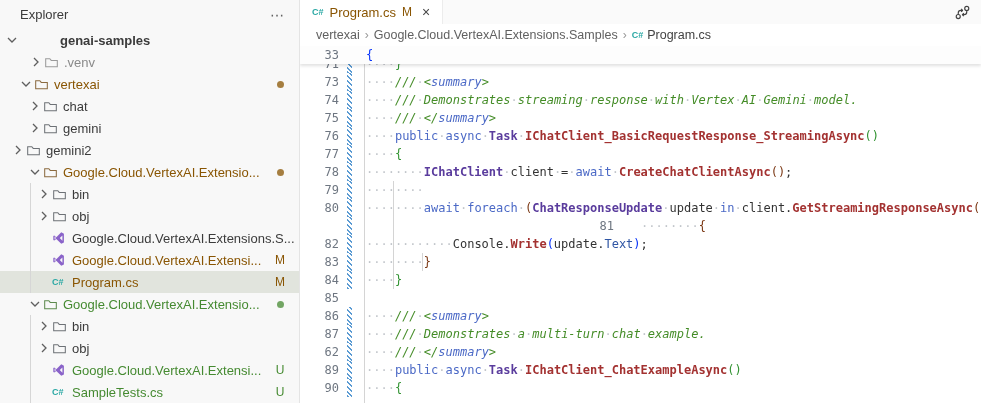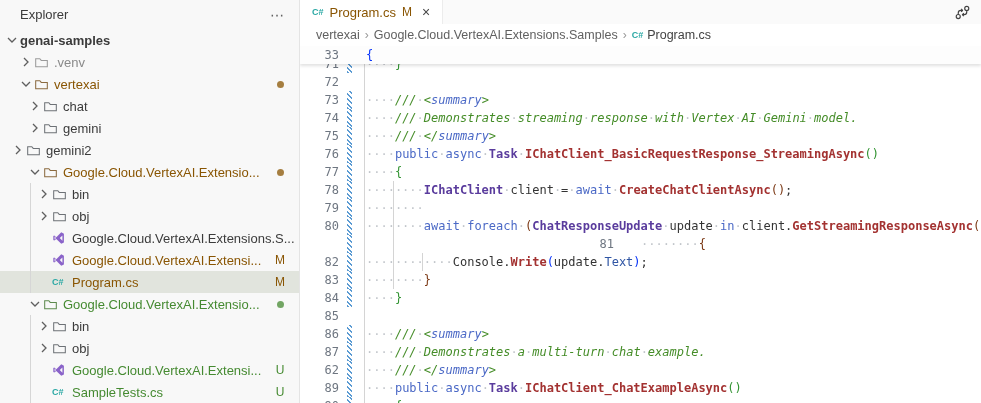--- a/index.html
+++ b/index.html
@@ -19,21 +19,21 @@
   .t-label { overflow:hidden; text-overflow:clip; }
   .t-badge { margin-left:auto; margin-right:13px; font-size:12px; width:12px; text-align:center; flex:none; }
   .dot { display:inline-block; width:7px; height:7px; border-radius:50%; opacity:.75; }
   .c-default { color:#3b3b3b; }
   .c-ignored { color:#8a8a8a; }
   .c-ignored .slot-ic { color:#9a9a9a; }
   .c-modified { color:#895503; }
   .c-modified .slot-ic { color:#8b6a3f; }
   .c-untracked { color:#458a31; }
   .c-untracked .slot-ic { color:#5d8a4d; }
-  .root-row { font-weight:600; }
+  .root-row { font-weight:600;gap:40px; }
   .cs-glyph { font-size:9px; font-weight:700; color:#2aa8a4; font-family:"Liberation Sans",sans-serif; }
   .tree-guide { position:absolute; width:1px; background:#d6d6d6; left:30px; }
   .g1 { top:183px; height:110px; }
   .g2 { top:315px; height:88px; }
 
   
   .editor { position:relative; flex:1; height:403px; display:flex; flex-direction:column; background:#fff; overflow:hidden; }
   .tabbar { height:24px; background:#fafafa; display:flex; align-items:stretch; flex:none; position:relative; }
   .tab { display:flex; align-items:center; gap:6px; padding:0 12px; background:#ffffff; border-right:1px solid #ececec; font-size:13px; cursor:pointer; }
   .tab-label { color:#895503; }
@@ -84,21 +84,21 @@
     </div>
     <div id="tree">
         <div class="tree-row c-default root-row" style="padding-left: 4px;">
           <span class="slot-ch">
             <svg width="16" height="16" viewBox="0 0 16 16">
               <path d="M4 6l4 4 4-4" fill="none" stroke="currentColor" stroke-width="1.3"></path>
             </svg>
           </span>
           <span class="t-label">genai-samples</span>
         </div>
-        <div class="tree-row c-ignored" style="padding-left: 18px;">
+        <div class="tree-row c-ignored" style="padding-left: 28px;">
           <span class="slot-ch">
             <svg width="16" height="16" viewBox="0 0 16 16">
               <path d="M6 4l4 4-4 4" fill="none" stroke="currentColor" stroke-width="1.3"></path>
             </svg>
           </span>
           <span class="slot-ic">
             <svg width="15" height="15" viewBox="0 0 16 16">
               <path d="M1.8 4h4.4l1.5 1.8h6.5v6.7H1.8z" fill="none" stroke="currentColor" stroke-width="1.1"></path>
             </svg>
           </span>
@@ -316,21 +316,20 @@
         <span class="crumb-sep">›</span>
         <span class="crumb last"><span class="cs-glyph">C#</span>Program.cs</span>
       </div>
 
     <div class="code-area">
       <div class="guide gd0"></div>
       <div class="guide gd4"></div>
       <div class="guide gd8"></div>
       <div class="lines" id="lines">
           <div class="cl" style="position: relative;"><span class="ln">71</span><span class="gitbar"></span><span class="ct"><span class="tk-ws">····</span><span class="tk-b2">}</span></span></div>
-          <div class="cl" style="position: relative;"><span class="ln">72</span><span class="ct"></span></div>
           <div class="cl" style="position: relative;"><span class="ln">73</span><span class="gitbar"></span><span class="ct"><span class="tk-ws">····</span><span class="tk-doc">///</span><span class="tk-ws">·</span><span class="tk-doc">&lt;</span><span class="tk-dt">summary</span><span class="tk-doc">&gt;</span></span></div>
           <div class="cl" style="position: relative;"><span class="ln">74</span><span class="gitbar"></span><span class="ct"><span class="tk-ws">····</span><span class="tk-doc">///</span><span class="tk-ws">·</span><span class="tk-doc">Demonstrates</span><span class="tk-ws">·</span><span class="tk-doc">streaming</span><span class="tk-ws">·</span><span class="tk-doc">response</span><span class="tk-ws">·</span><span class="tk-doc">with</span><span class="tk-ws">·</span><span class="tk-doc">Vertex</span><span class="tk-ws">·</span><span class="tk-doc">AI</span><span class="tk-ws">·</span><span class="tk-doc">Gemini</span><span class="tk-ws">·</span><span class="tk-doc">model.</span></span></div>
           <div class="cl" style="position: relative;"><span class="ln">75</span><span class="gitbar"></span><span class="ct"><span class="tk-ws">····</span><span class="tk-doc">///</span><span class="tk-ws">·</span><span class="tk-doc">&lt;/</span><span class="tk-dt">summary</span><span class="tk-doc">&gt;</span></span></div>
           <div class="cl" style="position: relative;"><span class="ln">76</span><span class="gitbar"></span><span class="ct"><span class="tk-ws">····</span><span class="tk-kw">public</span><span class="tk-ws">·</span><span class="tk-kw">async</span><span class="tk-ws">·</span><span class="tk-ty">Task</span><span class="tk-ws">·</span><span class="tk-me">IChatClient_BasicRequestResponse_StreamingAsync</span><span class="tk-b2">()</span></span></div>
           <div class="cl" style="position: relative;"><span class="ln">77</span><span class="gitbar"></span><span class="ct"><span class="tk-ws">····</span><span class="tk-b2">{</span></span></div>
           <div class="cl" style="position: relative;"><span class="ln">78</span><span class="gitbar"></span><span class="ct"><span class="tk-ws">········</span><span class="tk-ty">IChatClient</span><span class="tk-ws">·</span><span class="tk-pl">client</span><span class="tk-ws">·</span><span class="tk-pl">=</span><span class="tk-ws">·</span><span class="tk-kw">await</span><span class="tk-ws">·</span><span class="tk-me">CreateChatClientAsync</span><span class="tk-b3">()</span><span class="tk-pl">;</span></span></div>
           <div class="cl" style="position: relative;"><span class="ln">79</span><span class="gitbar"></span><span class="ct"><span class="tk-ws">········</span></span></div>
           <div class="cl" style="position: relative;"><span class="ln">80</span><span class="gitbar"></span><span class="ct"><span class="tk-ws">········</span><span class="tk-kw">await</span><span class="tk-ws">·</span><span class="tk-kw">foreach</span><span class="tk-ws">·</span><span class="tk-b3">(</span><span class="tk-ty">ChatResponseUpdate</span><span class="tk-ws">·</span><span class="tk-pl">update</span><span class="tk-ws">·</span><span class="tk-kw">in</span><span class="tk-ws">·</span><span class="tk-pl">client.</span><span class="tk-me">GetStreamingResponseAsync</span><span class="tk-b3">(</span><span class="tk-str">"</span></span></div>
           <div class="cl" style="position: relative; justify-content: center;"><span class="ln">81</span><span class="gitbar"></span><span class="ct"><span class="tk-ws">········</span><span class="tk-b3">{</span></span></div>
           <div class="cl" style="position: relative;"><span class="ln">82</span><span class="gitbar"></span><span class="ct"><span class="tk-ws">············</span><span class="tk-pl">Console.</span><span class="tk-me">Write</span><span class="tk-b1">(</span><span class="tk-pl">update.</span><span class="tk-pr">Text</span><span class="tk-b1">)</span><span class="tk-pl">;</span></span></div>

